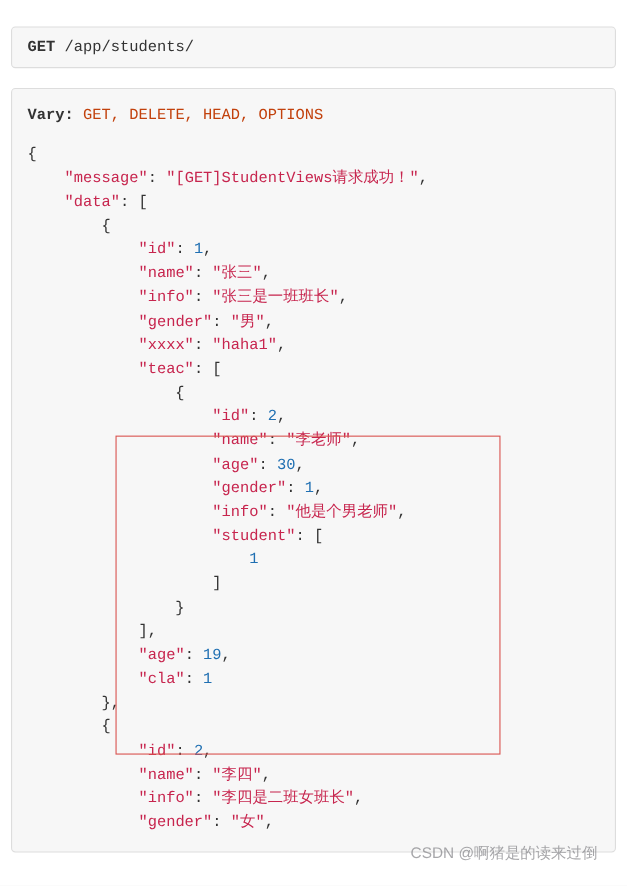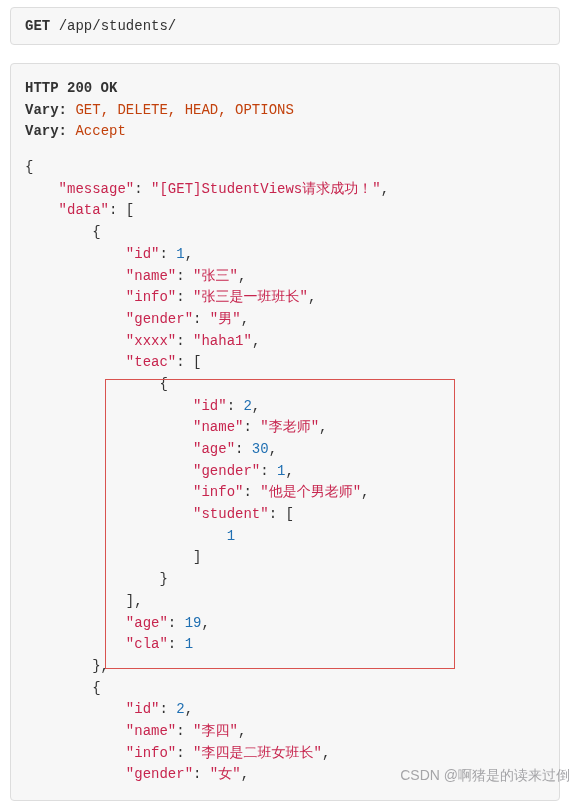--- a/index.html
+++ b/index.html
@@ -10,21 +10,21 @@
       color: #333;
       width: 570px;
       height: 805px;
       overflow: hidden;
     }
     .request-bar {
       background: #f7f7f7;
       border: 1px solid #ddd;
       border-radius: 4px;
       padding: 10px 14px;
-      margin: 7px 10px 0 10px;
+      margin: 24px 10px 0 10px;
       font-family: Consolas, Monaco, "Courier New", monospace;
     }
     .request-bar .method { font-weight: bold; }
     .response-block {
       background: #f7f7f7;
       border: 1px solid #ddd;
       border-radius: 4px;
       margin: 18px 10px 0 10px;
       padding: 14px 14px;
       font-family: Consolas, Monaco, "Courier New", monospace;
@@ -45,43 +45,38 @@
     .n { color: #1f6fb2; }   
     .p { color: #333; }      
     .red-box {
       position: absolute;
       border: 1px solid #d9534f;
       pointer-events: none;
     }
     .watermark {
       position: absolute;
       bottom: 20px;
-      right: 0;
+      right: 27px;
       color: rgba(120,120,124,0.65);
       font-size: 14px;
       font-family: -apple-system, sans-serif;
     }
   </style>
 </head>
 <body>
 
 <div class="request-bar">
   <span class="method">GET</span>
   <span>/app/students/</span>
 </div>
 
 <div class="response-block">
-  <div class="bold">HTTP 200 OK</div>
   <div>
     <span class="bold">Vary:</span>
     <span class="hdr-val">GET, DELETE, HEAD, OPTIONS</span>
-  </div>
-  <div>
-    <span class="bold">Vary:</span>
-    <span class="hdr-val">Accept</span>
   </div>
 
 <pre class="json"><span class="p">{</span>
     <span class="k">"message"</span><span class="p">:</span> <span class="s">"[GET]StudentViews请求成功！"</span><span class="p">,</span>
     <span class="k">"data"</span><span class="p">:</span> <span class="p">[</span>
         <span class="p">{</span>
             <span class="k">"id"</span><span class="p">:</span> <span class="n">1</span><span class="p">,</span>
             <span class="k">"name"</span><span class="p">:</span> <span class="s">"张三"</span><span class="p">,</span>
             <span class="k">"info"</span><span class="p">:</span> <span class="s">"张三是一班班长"</span><span class="p">,</span>
             <span class="k">"gender"</span><span class="p">:</span> <span class="s">"男"</span><span class="p">,</span>

